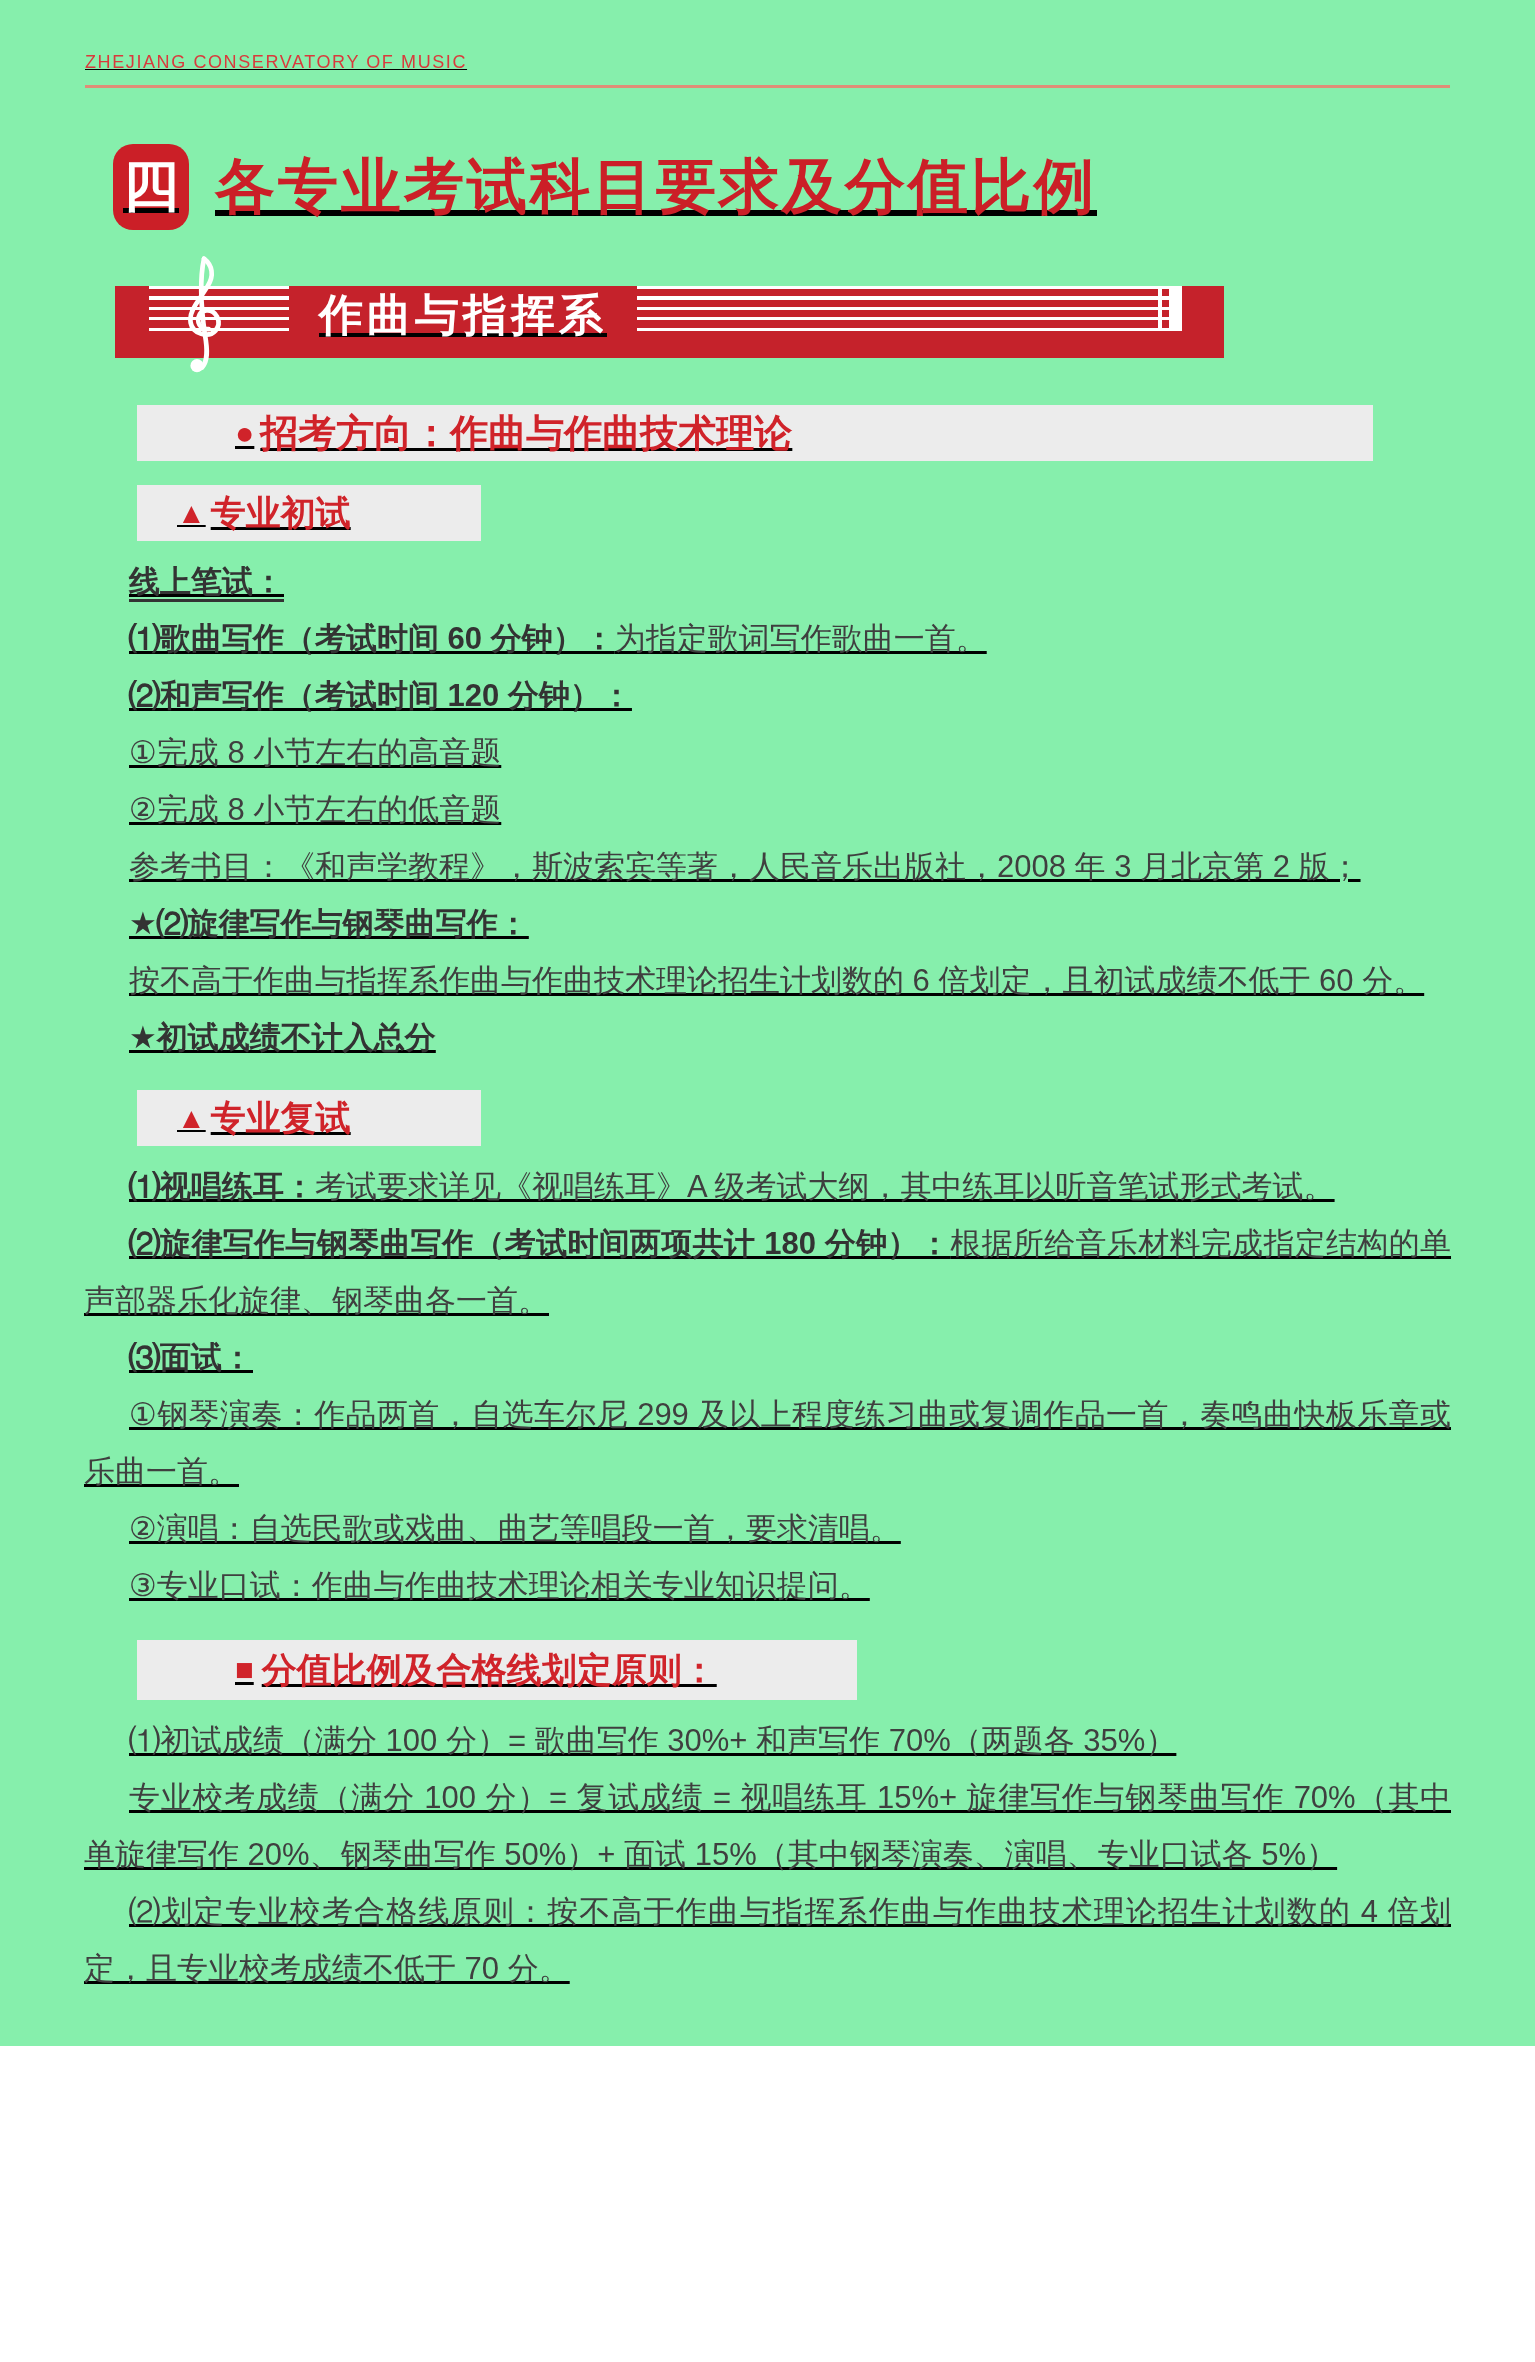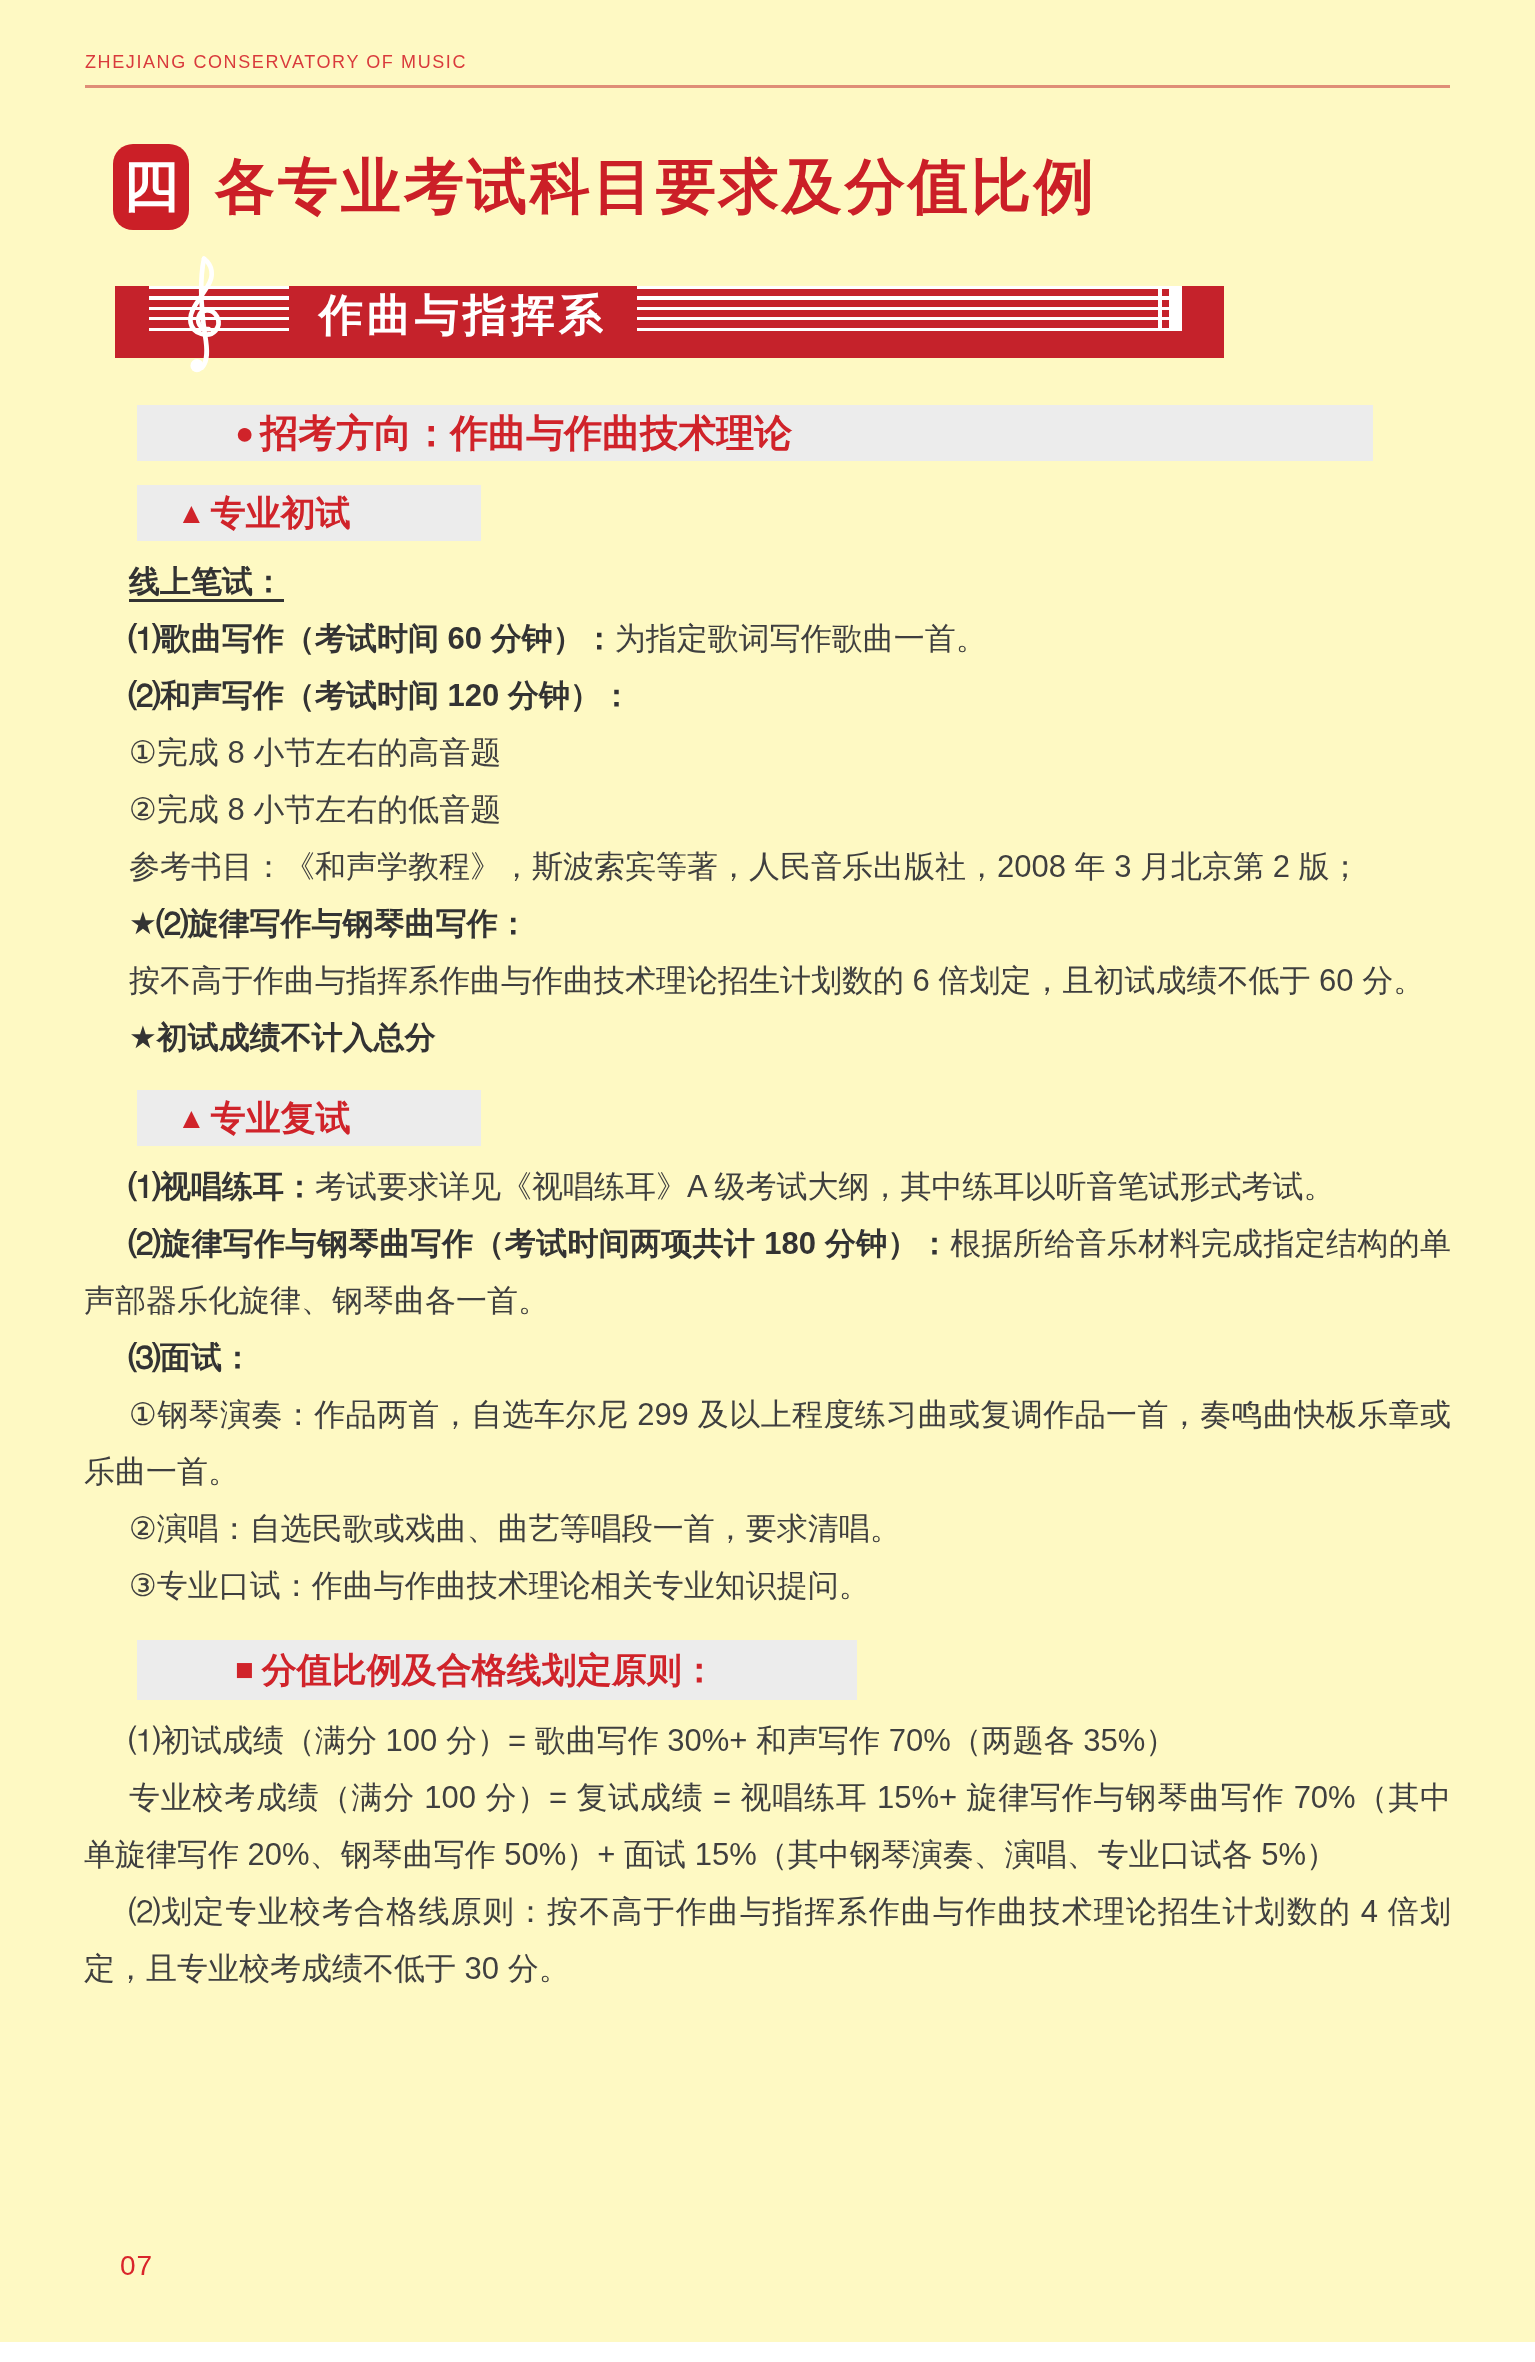--- a/index.html
+++ b/index.html
@@ -1,22 +1,23 @@
 <!DOCTYPE html>
 <html><head>
 <meta charset="utf-8">
 <style>
   html,body{margin:0;padding:0;background:#fff;}
   .page{
     position:relative;
     width:1535px;
-    height:2342px;
-    background:#fef9c3;
+    height:2046px;
+    background:#86efac;
     overflow:hidden;
     font-family:"Liberation Sans","DejaVu Sans",sans-serif;
+    text-decoration:underline;
   }
   
   .brand{
     margin:52px 85px 0 85px;
     color:#d93a3c;
     font-size:18px;
     font-weight:500;
     letter-spacing:1.6px;
   }
   .divider{
@@ -236,18 +237,18 @@
   </div>
 
   <div class="score-bar">
     <span class="sq">■</span>
     <span>分值比例及合格线划定原则：</span>
   </div>
 
   <div class="content">
     <p class="para first"><span class="b"></span><span>⑴初试成绩（满分 100 分）= 歌曲写作 30%+ 和声写作 70%（两题各 35%）</span></p>
     <p class="para"><span class="b"></span><span>专业校考成绩（满分 100 分）= 复试成绩 = 视唱练耳 15%+ 旋律写作与钢琴曲写作 70%（其中单旋律写作 20%、钢琴曲写作 50%）+ 面试 15%（其中钢琴演奏、演唱、专业口试各 5%）</span></p>
-    <p class="para"><span class="b"></span><span>⑵划定专业校考合格线原则：按不高于作曲与指挥系作曲与作曲技术理论招生计划数的 4 倍划定，且专业校考成绩不低于 30 分。</span></p>
+    <p class="para"><span class="b"></span><span>⑵划定专业校考合格线原则：按不高于作曲与指挥系作曲与作曲技术理论招生计划数的 4 倍划定，且专业校考成绩不低于 70 分。</span></p>
   </div>
 
   <div class="page-num">07</div>
 
 </div>
 
 </body></html>

